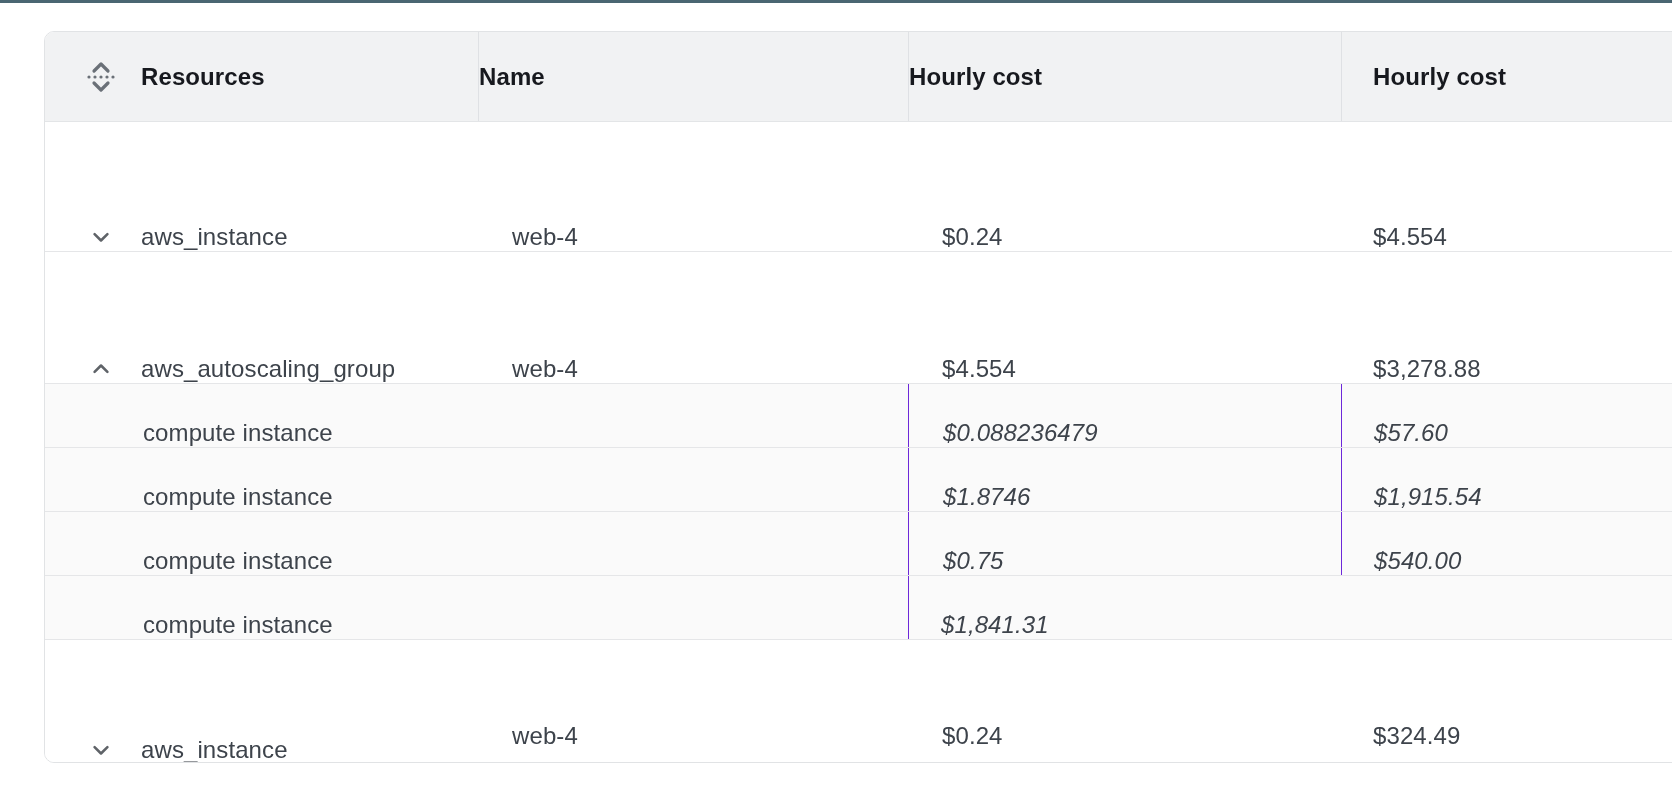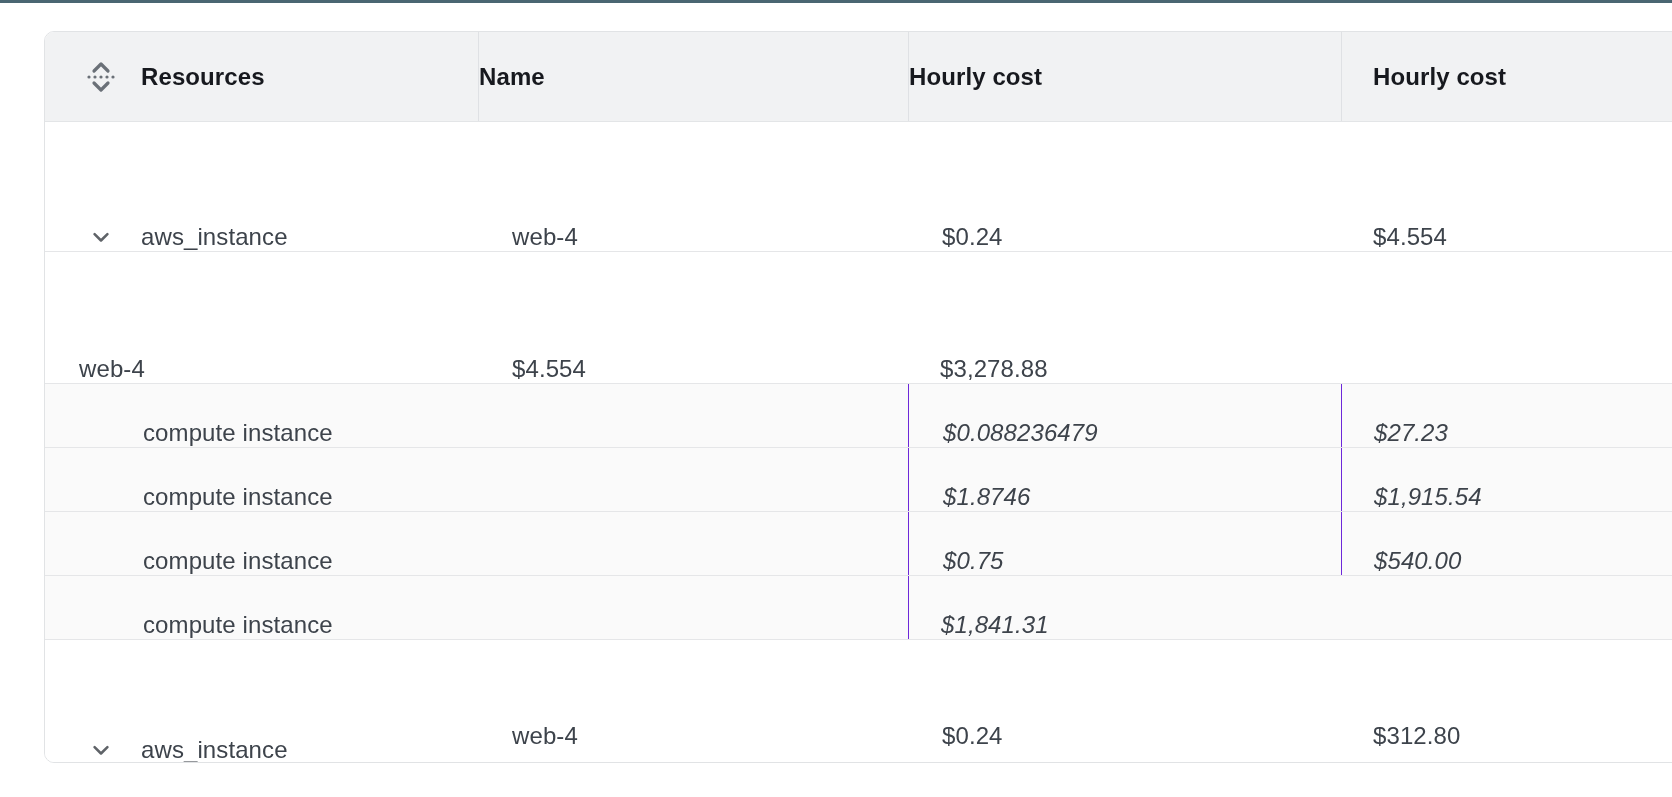--- a/index.html
+++ b/index.html
@@ -135,20 +135,28 @@
           <span>web-4</span>
         </div>
         <div class="td td-hourly">
           <span>$0.24</span>
         </div>
         <div class="td td-monthly">
           <span>$4.554</span>
         </div>
       </div>
       <div class="tr tr-main tr-tall">
+        <div class="td td-resources">
+          <span class="chevron">
+            <svg width="28" height="28" viewBox="0 0 24 24">
+              <polyline points="6.5,14.5 12,9 17.5,14.5" fill="none" stroke="#5f6368" stroke-width="2.2" stroke-linecap="round" stroke-linejoin="round"></polyline>
+            </svg>
+          </span>
+          <span>aws_autoscaling_group</span>
+        </div>
         <div class="td td-name">
           <span>web-4</span>
         </div>
         <div class="td td-hourly">
           <span>$4.554</span>
         </div>
         <div class="td td-monthly">
           <span>$3,278.88</span>
         </div>
       </div>
@@ -156,21 +164,21 @@
         <div class="td td-resources">
           <span>compute instance</span>
         </div>
         <div class="td td-name">
           <span></span>
         </div>
         <div class="td td-hourly">
           <span>$0.088236479</span>
         </div>
         <div class="td td-monthly">
-          <span>$27.23</span>
+          <span>$57.60</span>
         </div>
       </div>
       <div class="tr tr-sub">
         <div class="td td-resources">
           <span>compute instance</span>
         </div>
         <div class="td td-name">
           <span></span>
         </div>
         <div class="td td-hourly">
@@ -214,17 +222,17 @@
           </span>
           <span>aws_instance</span>
         </div>
         <div class="td td-name">
           <span>web-4</span>
         </div>
         <div class="td td-hourly">
           <span>$0.24</span>
         </div>
         <div class="td td-monthly">
-          <span>$312.80</span>
+          <span>$324.49</span>
         </div>
       </div>
     </div>
 </div>
 
 </body></html>

